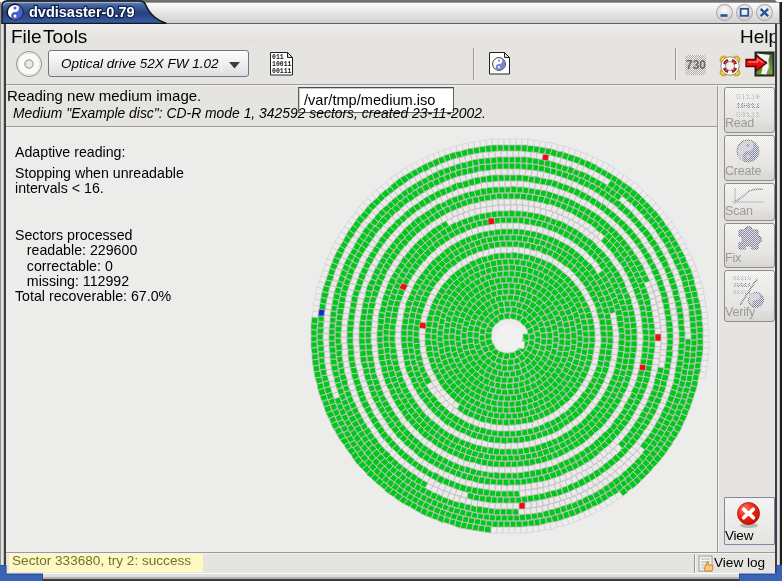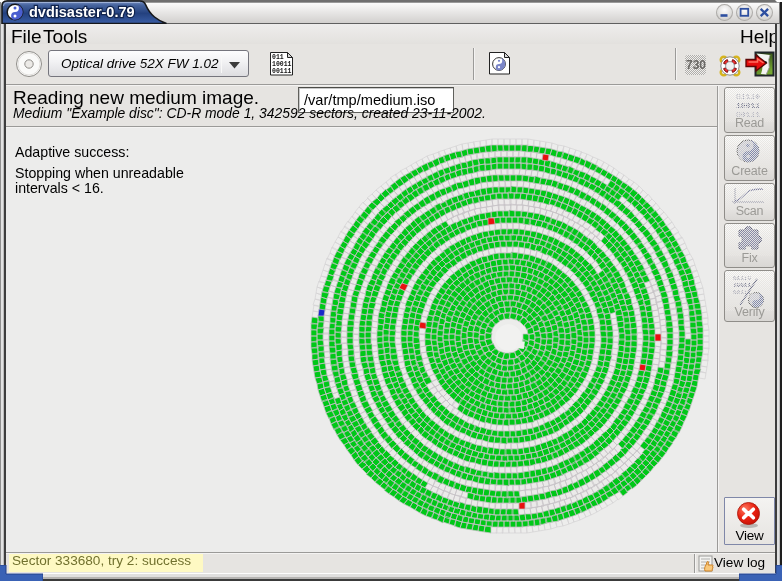--- a/index.html
+++ b/index.html
@@ -39,30 +39,30 @@
 
 #combo { left:42px; top:26px; width:201px; height:27px; border:1px solid #75757d; border-radius:3px;
   background:linear-gradient(#fdfdfe,#f1f1f3 45%,#dddde0); }
 #combo .txt { position:absolute; left:12px; top:5px; font-size:13.5px;font-style:italic; }
 #combo .div { position:absolute; right:26px; top:3px; width:1px; height:19px; background:#8e8c88; border-right:1px solid #f8f8f8; }
 
 .entry { border:1px solid #60605c; background:#fff; height:26px; border-top-color:#4c4c48; box-shadow:inset 1px 1px 0 #c9c9c9; }
 .entry span { position:absolute; left:5px; top:4px; font-size:14.6px; white-space:nowrap; }
 #entry-iso { left:292px; top:27px; width:156px;margin-top:36px; }
 #entry-ecc { left:508px; top:27px; width:152px; }
-#infoline1 { left:7px; top:63px; font-size:19px; }
+#infoline1 { left:1px; top:63px; font-size:15px; }
 #infoline2 { left:7px; top:81px; font-size:13.9px; font-style:italic; }
 
 #content { left:0; top:104px; width:711px; height:424px; background:#ececeb; }
 
 .textblock { position:absolute; font-size:14.2px; line-height:15.3px; white-space:pre; }
 
 
 .sbtn { position:absolute; left:718px; width:51px; border:1px solid #8f8d89; border-radius:3px;
-  background:linear-gradient(#fcfcfb,#eceae8 50%,#d9d7d4); text-align:center; }
+  background:linear-gradient(#fcfcfb,#eceae8 50%,#d9d7d4); }
 .sbtn .lbl { position:absolute; bottom:2px; width:100%; font-size:12.5px; color:#9b9a96; letter-spacing:-0.2px;}
 .sbtn .lbl.on { color:#000; }
 .dith { position:absolute; left:0; top:0; width:100%; height:100%;
   background:repeating-conic-gradient(rgba(232,230,227,0.95) 0 25%, rgba(232,230,227,0) 0 50%) 0 0/2px 2px; }
 #yellowbox { left:3px; top:530px; width:194px; height:18px; background:#fef9c3; }
 #yellowbox span { position:absolute; left:3px; top:-1px; font-size:13.6px; color:#71712f; }
 #viewlog { left:708px; top:531px; font-size:13.6px; }
 </style>
 </head>
 <body>
@@ -148,23 +148,28 @@
 
   <div class="abs hgroove" style="left:0;top:60px;width:769px"></div>
 
   <span class="abs" id="infoline1">Reading new medium image.</span>
   <span class="abs" id="infoline2">Medium "Example disc": CD-R mode 1, 342592 sectors, created 23-11-2002.</span>
   <div class="abs hgroove" style="left:0;top:102px;width:711px"></div>
 
   <div class="abs" id="content"></div>
   <div class="abs vgroove" style="left:711px;top:62px;height:466px"></div>
 
-  <div class="abs textblock" style="left:9px;top:121px">Adaptive success:</div>
+  <div class="abs textblock" style="left:9px;top:121px">Adaptive reading:</div>
   <div class="abs textblock" style="left:9px;top:142px">Stopping when unreadable
 intervals &lt; 16.</div>
+  <div class="abs textblock" style="left:9px;top:204px">Sectors processed
+   readable: 229600
+   correctable: 0
+   missing: 112992
+Total recoverable: 67.0%</div>
 
   <div class="sbtn" style="top:63px;height:46px">
     <svg width="47" height="30" style="position:absolute;left:0;top:1px">
       <text x="23" y="10" text-anchor="middle" font-family="Liberation Mono,monospace" font-size="8" fill="#9a9cae">01110</text>
       <text x="23" y="19" text-anchor="middle" font-family="Liberation Mono,monospace" font-size="8" font-weight="bold" fill="#70738c">10011</text>
       <text x="23" y="28" text-anchor="middle" font-family="Liberation Mono,monospace" font-size="8" fill="#9a9cae">00111</text>
     </svg>
     <div class="dith" style="height:34px"></div>
       <div class="lbl">Read</div>
   </div>

